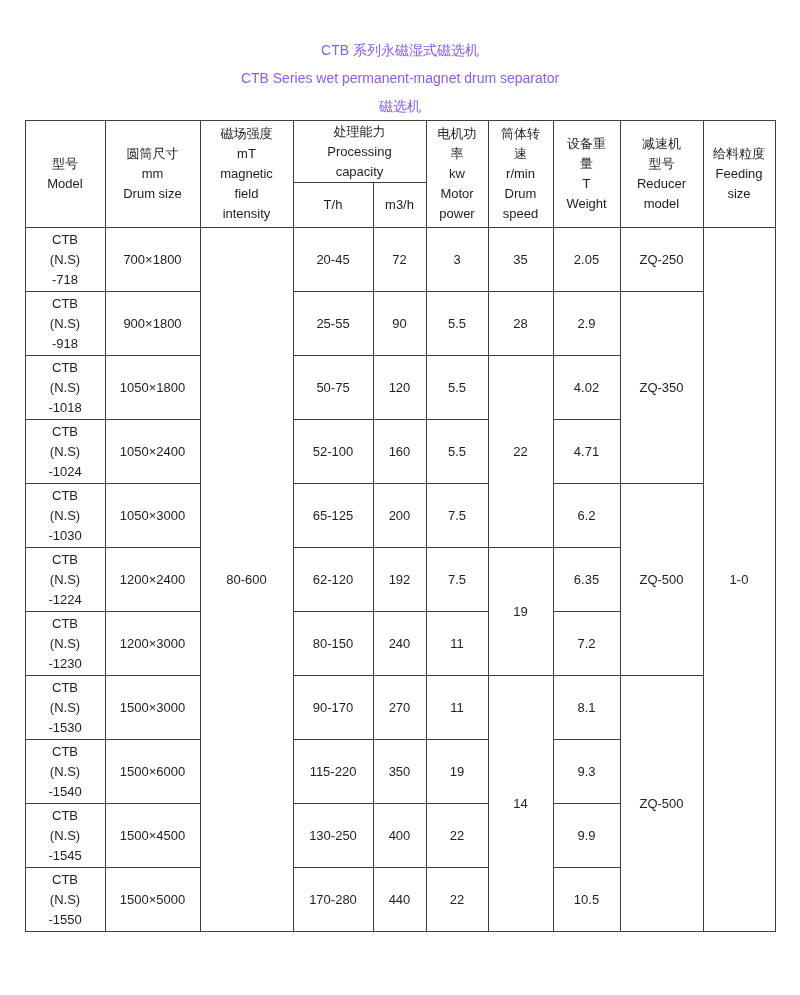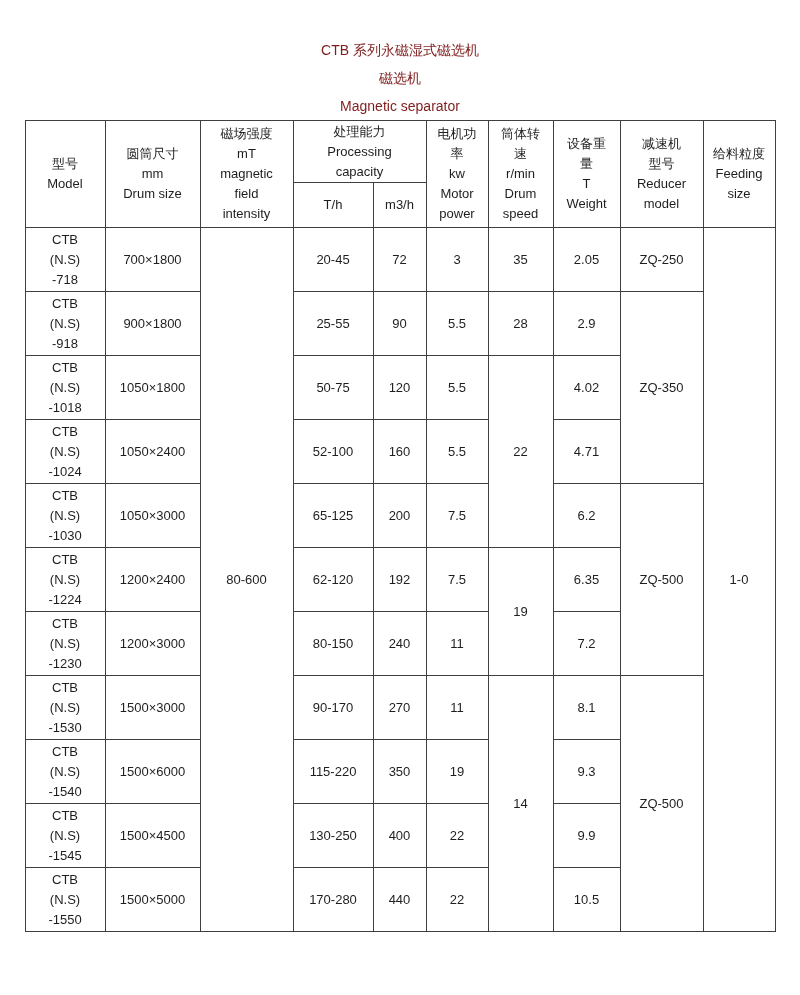--- a/index.html
+++ b/index.html
@@ -14,21 +14,21 @@
     color: #1e1e1e;
     position: relative;
   }
   .titles {
     text-align: center;
     padding-top: 36px;
   }
   .title-line {
     font-size: 14px;
     line-height: 28px;
-    color: #7f1d1d;
+    color: #8b5cf6;
   }
   table.spec {
     border-collapse: collapse;
     table-layout: fixed;
     width: 750px;
     margin: 0 auto;
   }
   table.spec th,
   table.spec td {
     border: 1px solid #3f3f3f;
@@ -44,22 +44,22 @@
   }
   tr.header-row-1 { height: 62px; }
   tr.header-row-2 { height: 45px; }
   tr.body-row     { height: 64px; }
 </style>
 </head>
 <body>
 
 <div class="titles">
   <div class="title-line">CTB 系列永磁湿式磁选机</div>
+  <div class="title-line">CTB Series wet permanent-magnet drum separator</div>
   <div class="title-line">磁选机</div>
-  <div class="title-line">Magnetic separator</div>
 </div>
 
 <table class="spec">
   <colgroup>
     <col style="width:80px">
       <col style="width:95px">
       <col style="width:93px">
       <col style="width:80px">
       <col style="width:53px">
     <col style="width:62px">

